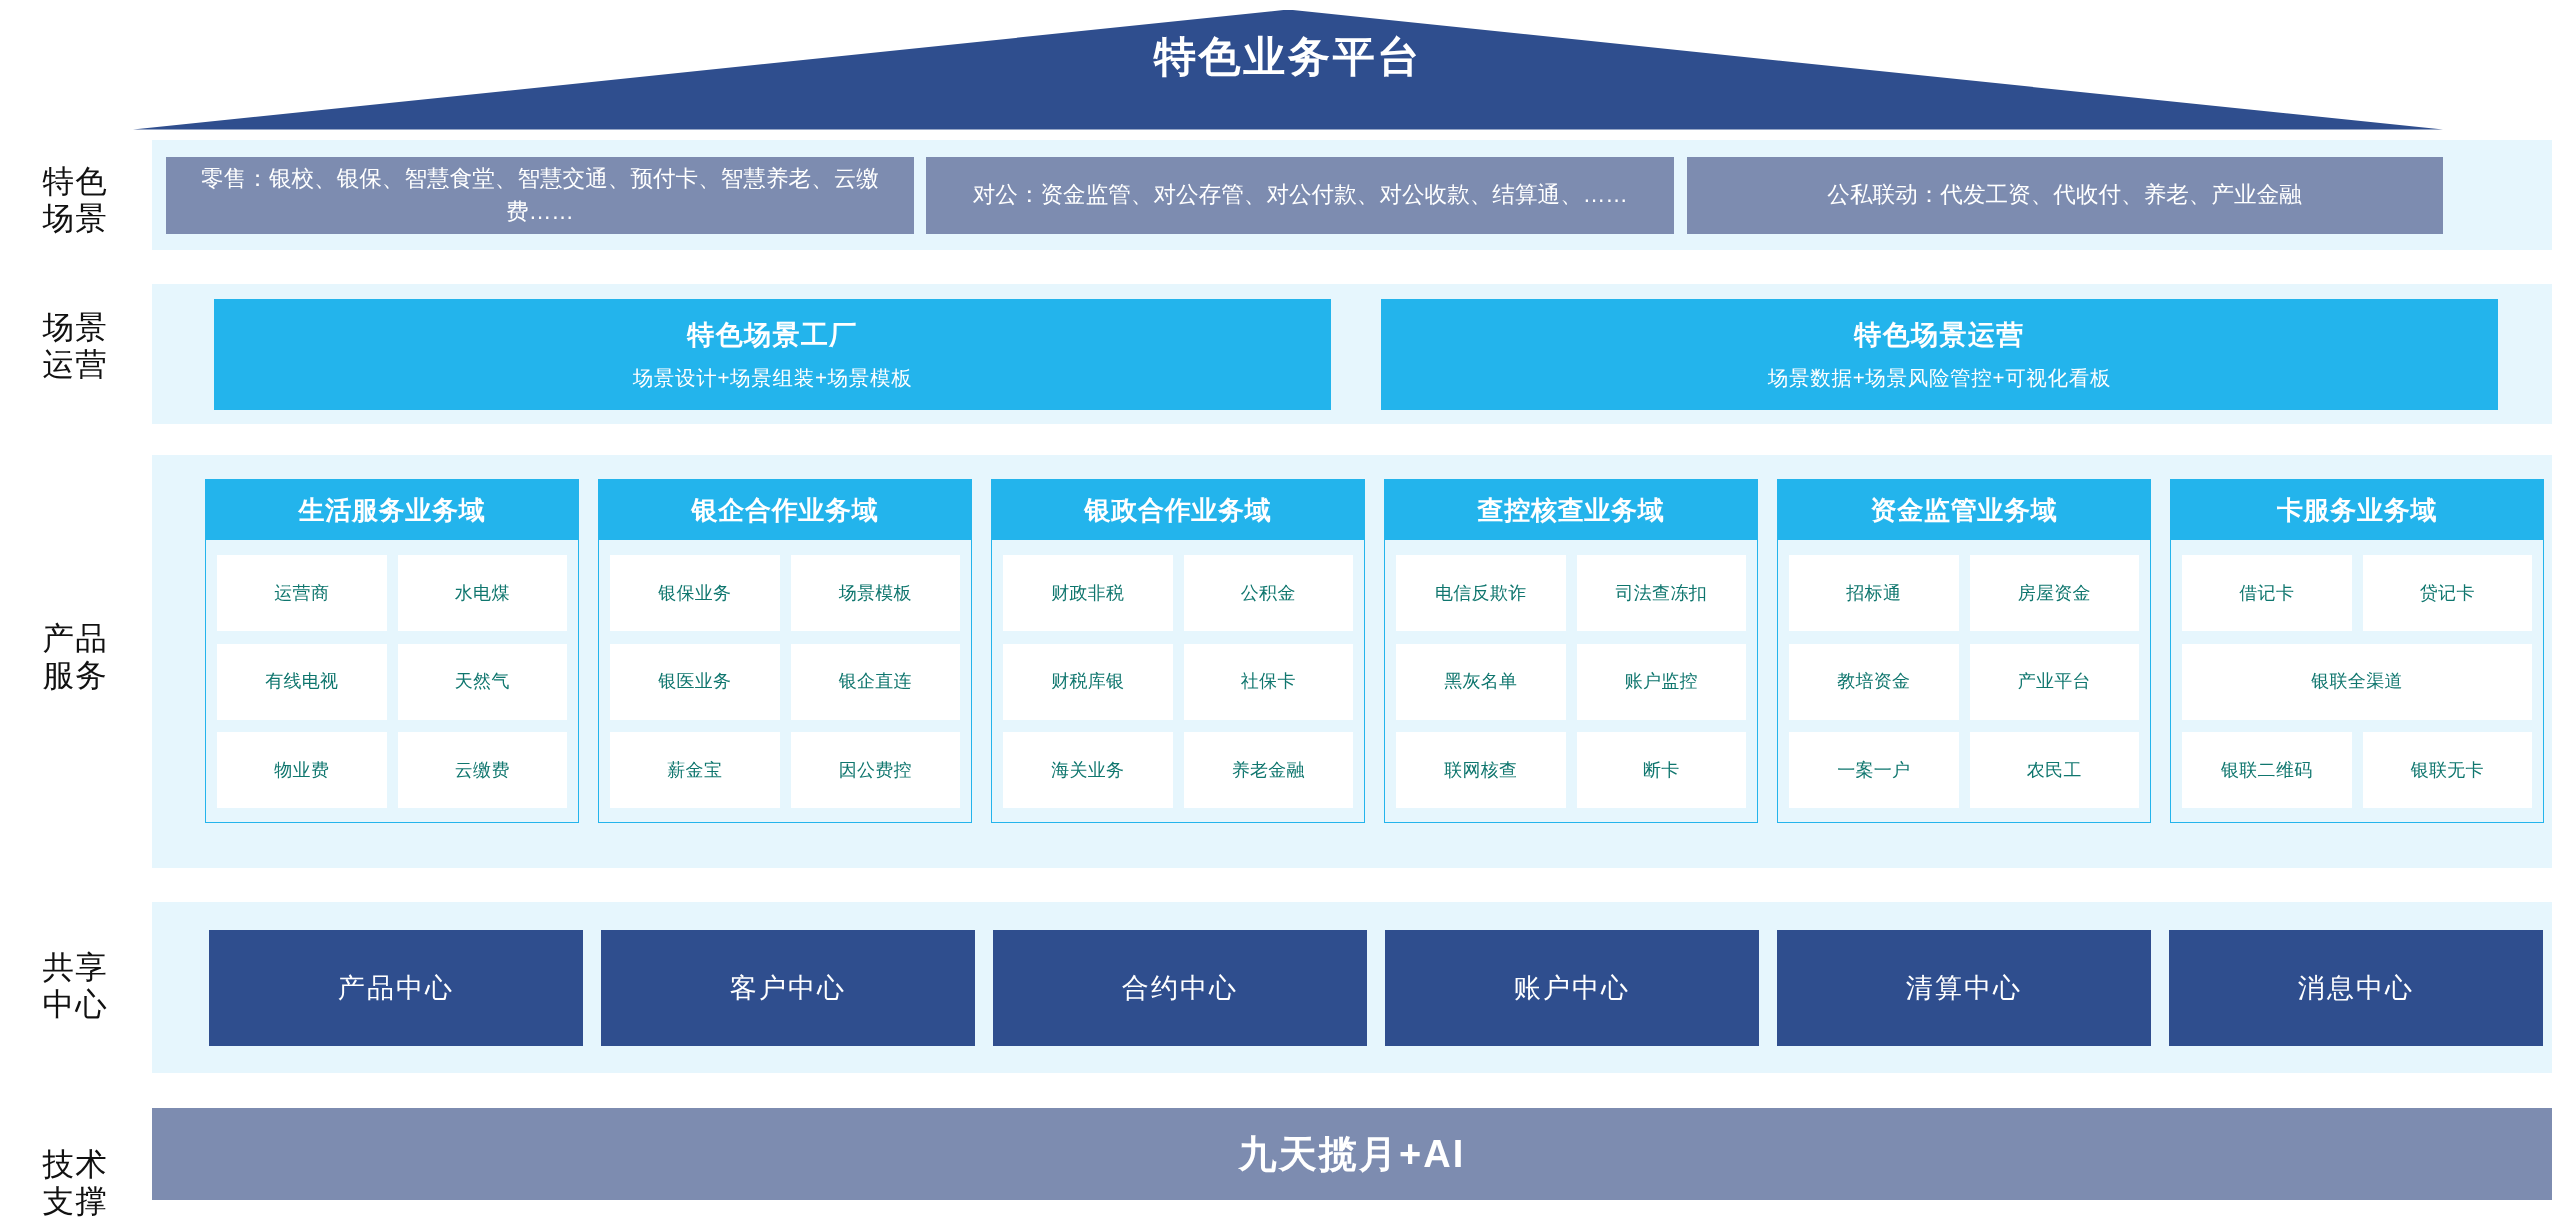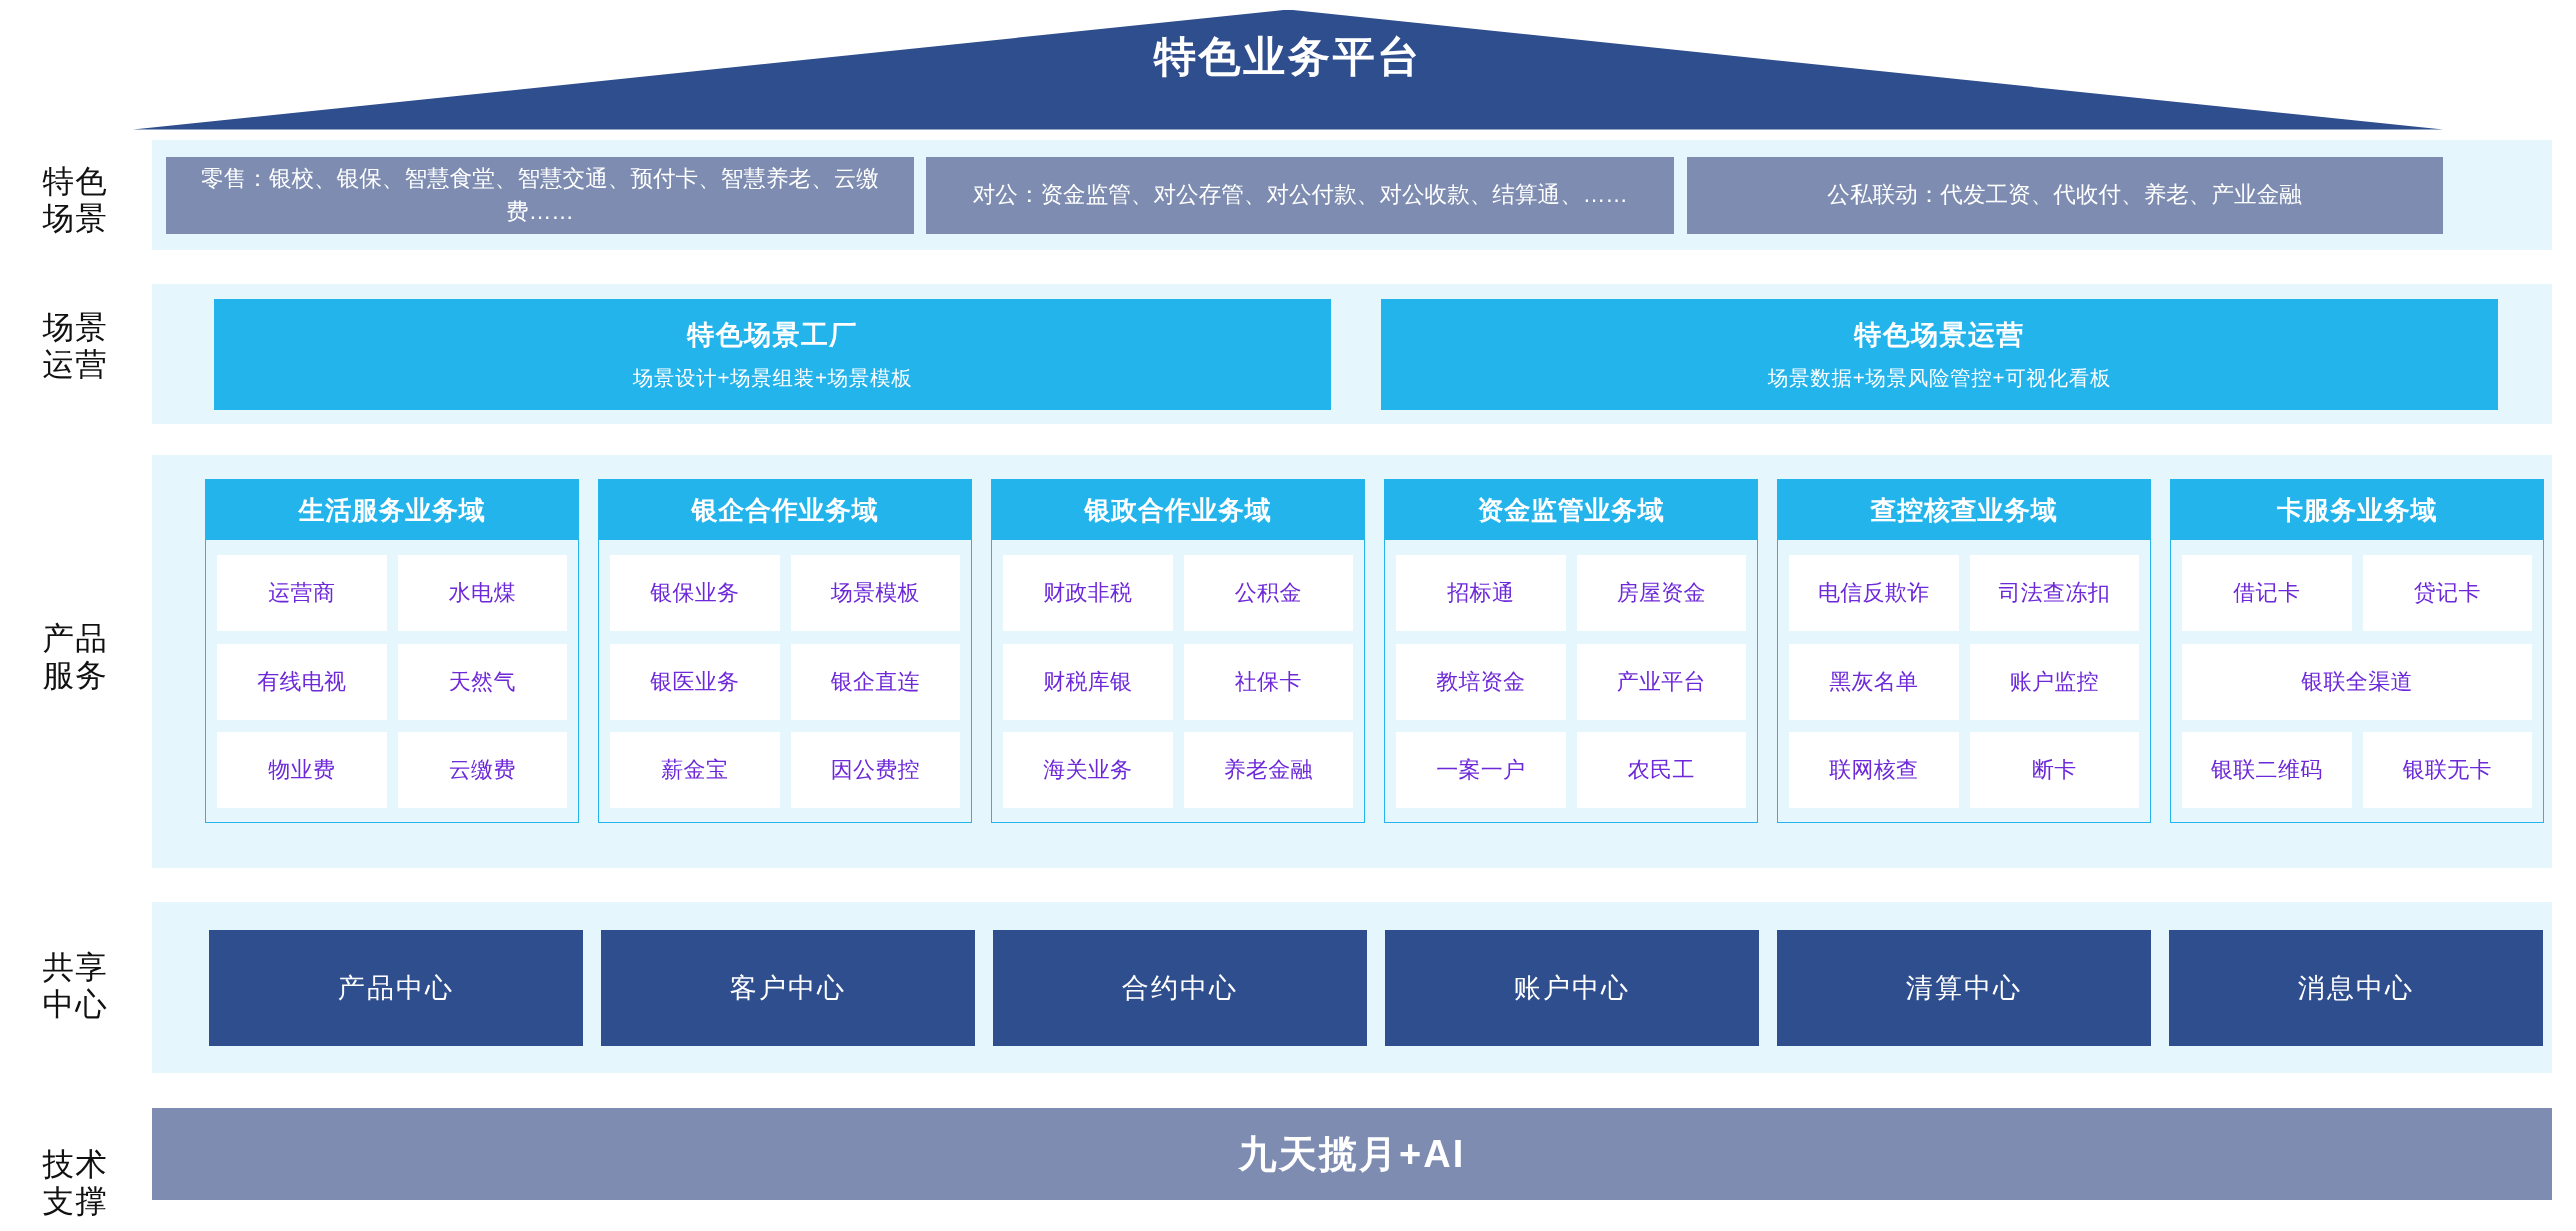--- a/index.html
+++ b/index.html
@@ -63,23 +63,23 @@
     border:1.4px solid #23B4EC;box-sizing:border-box;background:#E6F6FD;
   }
   .dom-head{
     height:60px;background:#23B4EC;color:#ffffff;
     display:flex;align-items:center;justify-content:center;
     font-size:26px;font-weight:bold;letter-spacing:0.7px;
   }
   .dom-body{flex:1;padding:15px 11px 13.7px 11px;display:flex;flex-direction:column;gap:12.3px;box-sizing:border-box;}
   .dom-line{display:flex;gap:11px;flex:1;}
   .dom-cell{
-    flex:1;background:#ffffff;color:#6d28d9;
+    flex:1;background:#ffffff;color:#0f766e;
     display:flex;align-items:center;justify-content:center;text-align:center;
-    font-size:22px;line-height:1.16;letter-spacing:0.3px;
+    font-size:18px;line-height:1.16;letter-spacing:0.3px;
   }
 
   
   #band-shared{top:902px;height:171px;}
   .shared-row{position:absolute;left:209px;top:930px;width:2334px;height:116px;display:flex;gap:18px;}
   .shared-box{
     flex:1;background:#2F4E8E;color:#ffffff;
     display:flex;align-items:center;justify-content:center;
     font-size:27px;letter-spacing:2.1px;
   }
@@ -191,57 +191,57 @@
         <div class="dom-cell">社保卡</div>
       </div>
       <div class="dom-line">
         <div class="dom-cell">海关业务</div>
         <div class="dom-cell">养老金融</div>
       </div>
     </div>
   </div>
 
   <div class="dom-card">
+    <div class="dom-head">查控核查业务域</div>
+    <div class="dom-body">
+      <div class="dom-line">
+        <div class="dom-cell">
+            <div>电信</div>
+            <div>反欺诈</div>
+          </div>
+        <div class="dom-cell">
+            <div>司法</div>
+            <div>查冻扣</div>
+          </div>
+      </div>
+      <div class="dom-line">
+        <div class="dom-cell">黑灰名单</div>
+        <div class="dom-cell">账户监控</div>
+      </div>
+      <div class="dom-line">
+        <div class="dom-cell">联网核查</div>
+        <div class="dom-cell">断卡</div>
+      </div>
+    </div>
+  </div>
+
+  <div class="dom-card">
     <div class="dom-head">资金监管业务域</div>
     <div class="dom-body">
       <div class="dom-line">
         <div class="dom-cell">招标通</div>
         <div class="dom-cell">房屋资金</div>
       </div>
       <div class="dom-line">
         <div class="dom-cell">教培资金</div>
         <div class="dom-cell">产业平台</div>
       </div>
       <div class="dom-line">
         <div class="dom-cell">一案一户</div>
         <div class="dom-cell">农民工</div>
-      </div>
-    </div>
-  </div>
-
-  <div class="dom-card">
-    <div class="dom-head">查控核查业务域</div>
-    <div class="dom-body">
-      <div class="dom-line">
-        <div class="dom-cell">
-            <div>电信</div>
-            <div>反欺诈</div>
-          </div>
-        <div class="dom-cell">
-            <div>司法</div>
-            <div>查冻扣</div>
-          </div>
-      </div>
-      <div class="dom-line">
-        <div class="dom-cell">黑灰名单</div>
-        <div class="dom-cell">账户监控</div>
-      </div>
-      <div class="dom-line">
-        <div class="dom-cell">联网核查</div>
-        <div class="dom-cell">断卡</div>
       </div>
     </div>
   </div>
 
   <div class="dom-card">
     <div class="dom-head">卡服务业务域</div>
     <div class="dom-body">
       <div class="dom-line">
         <div class="dom-cell">借记卡</div>
         <div class="dom-cell">贷记卡</div>

